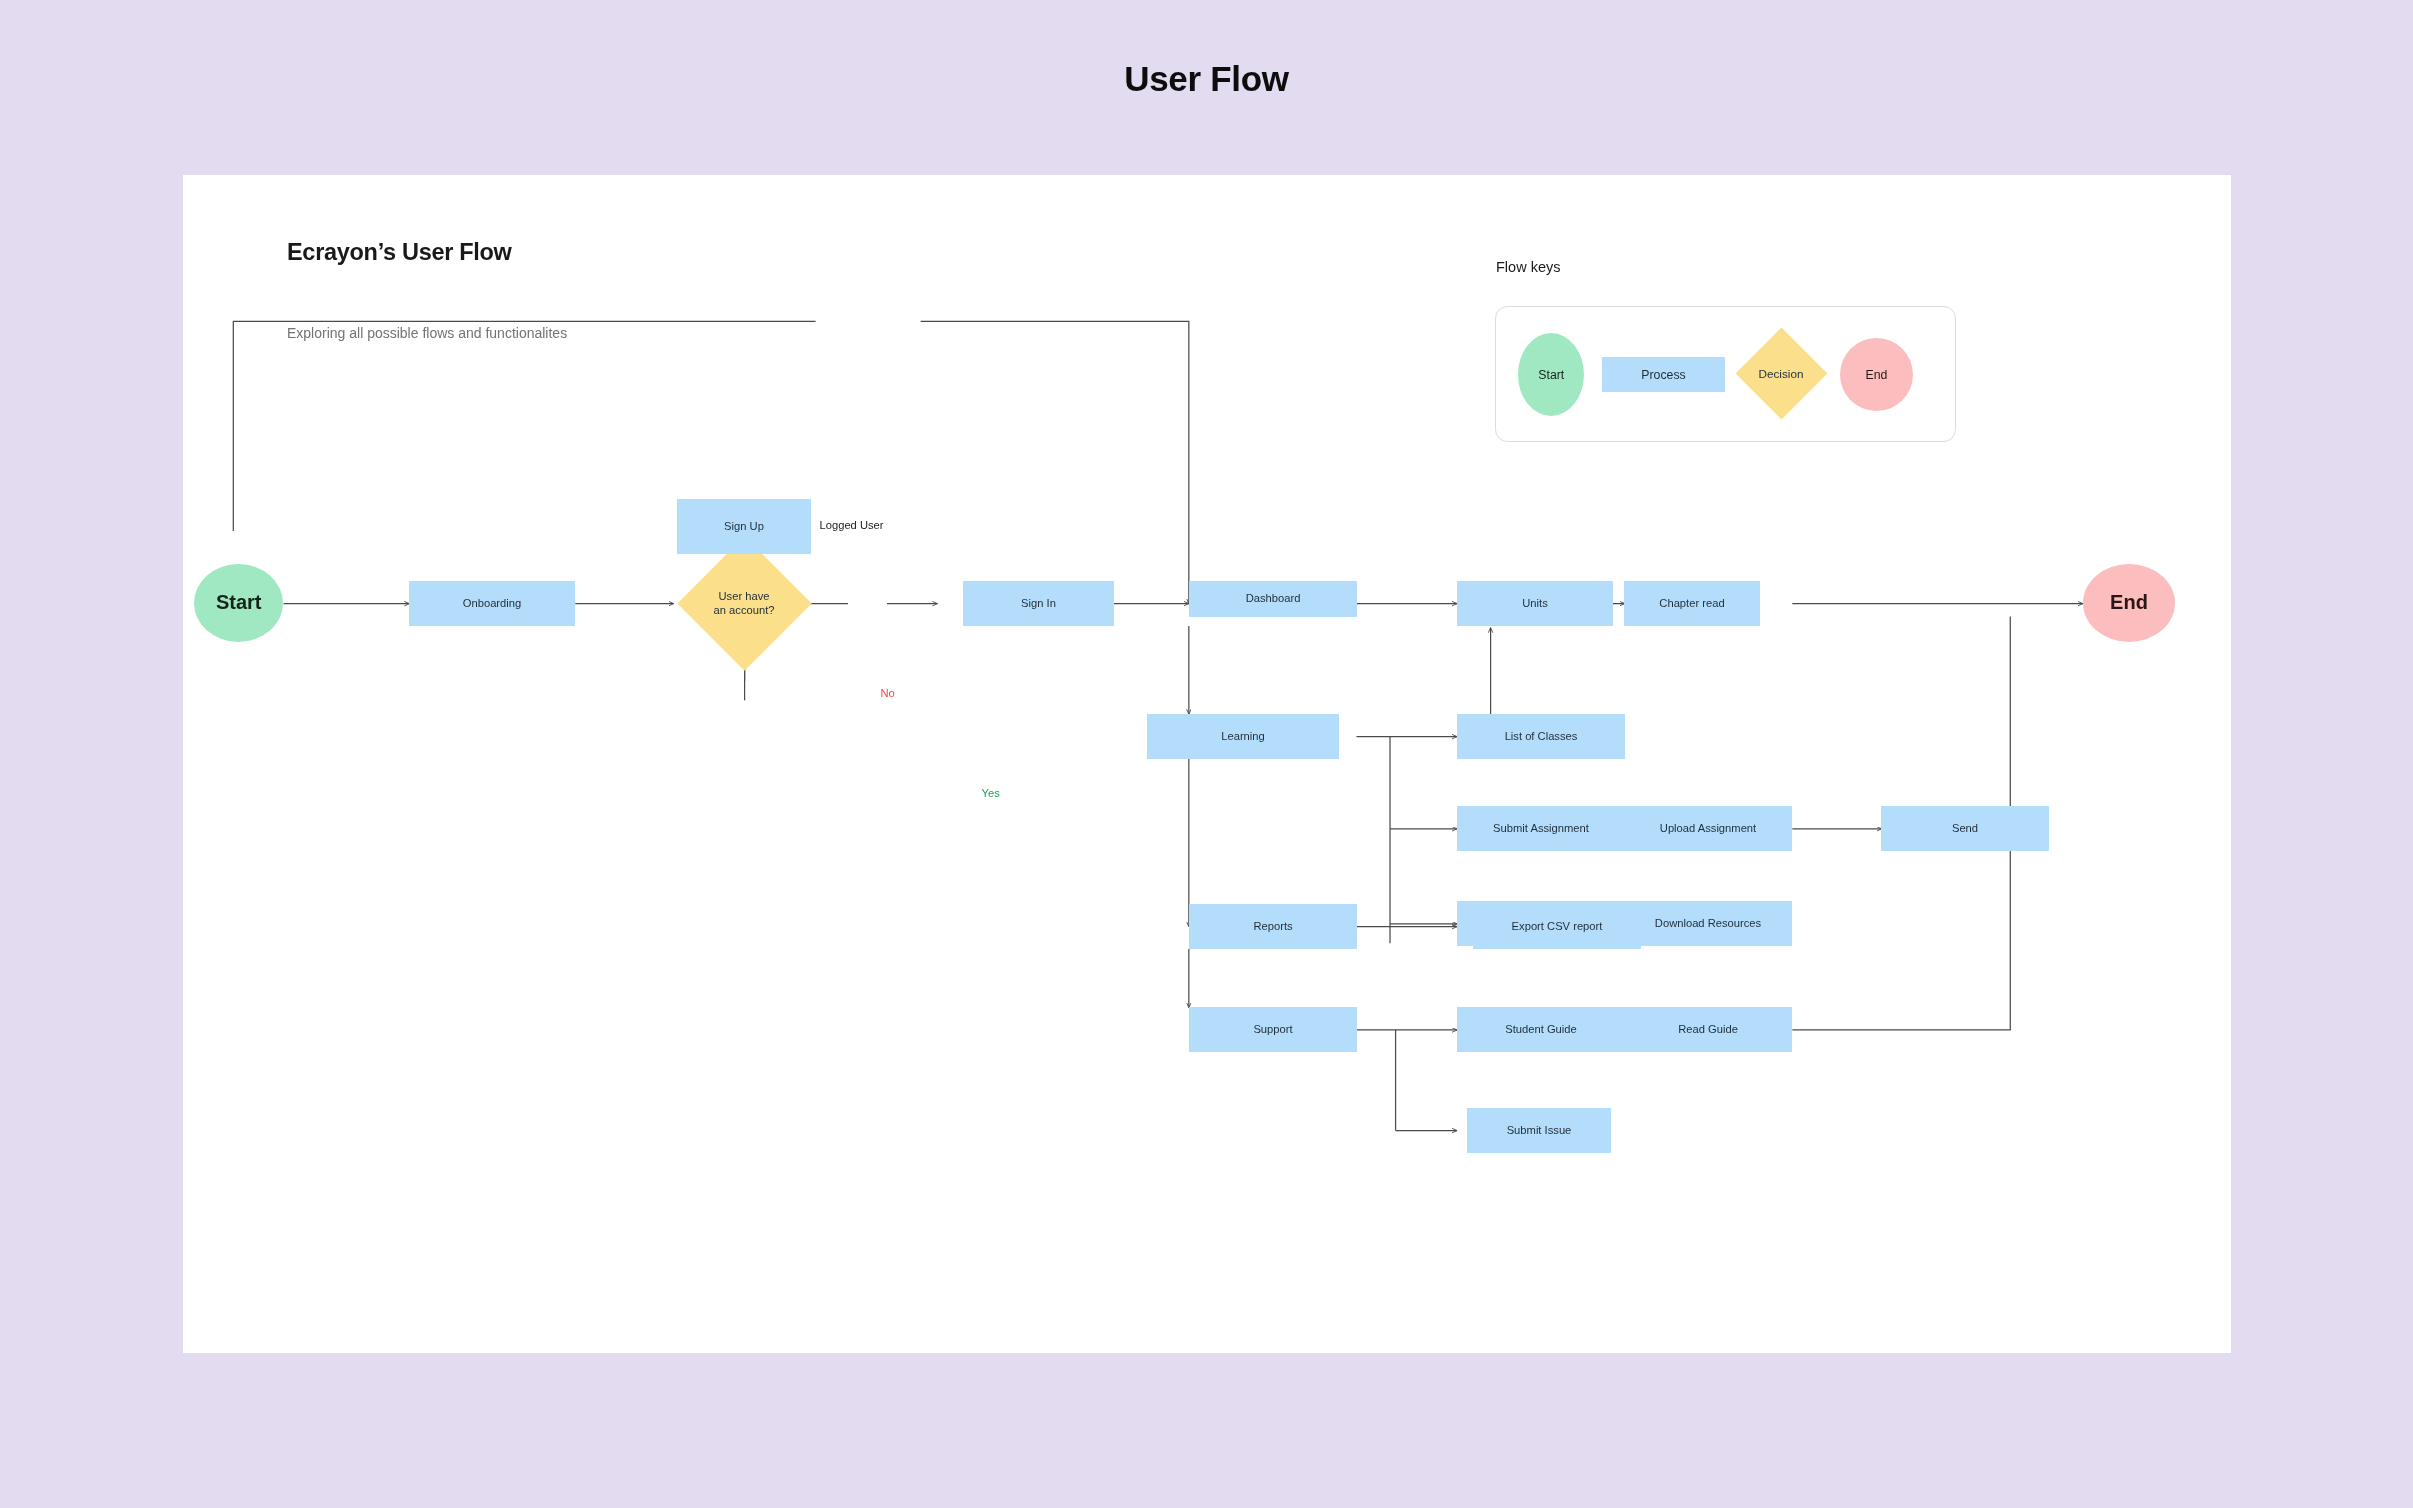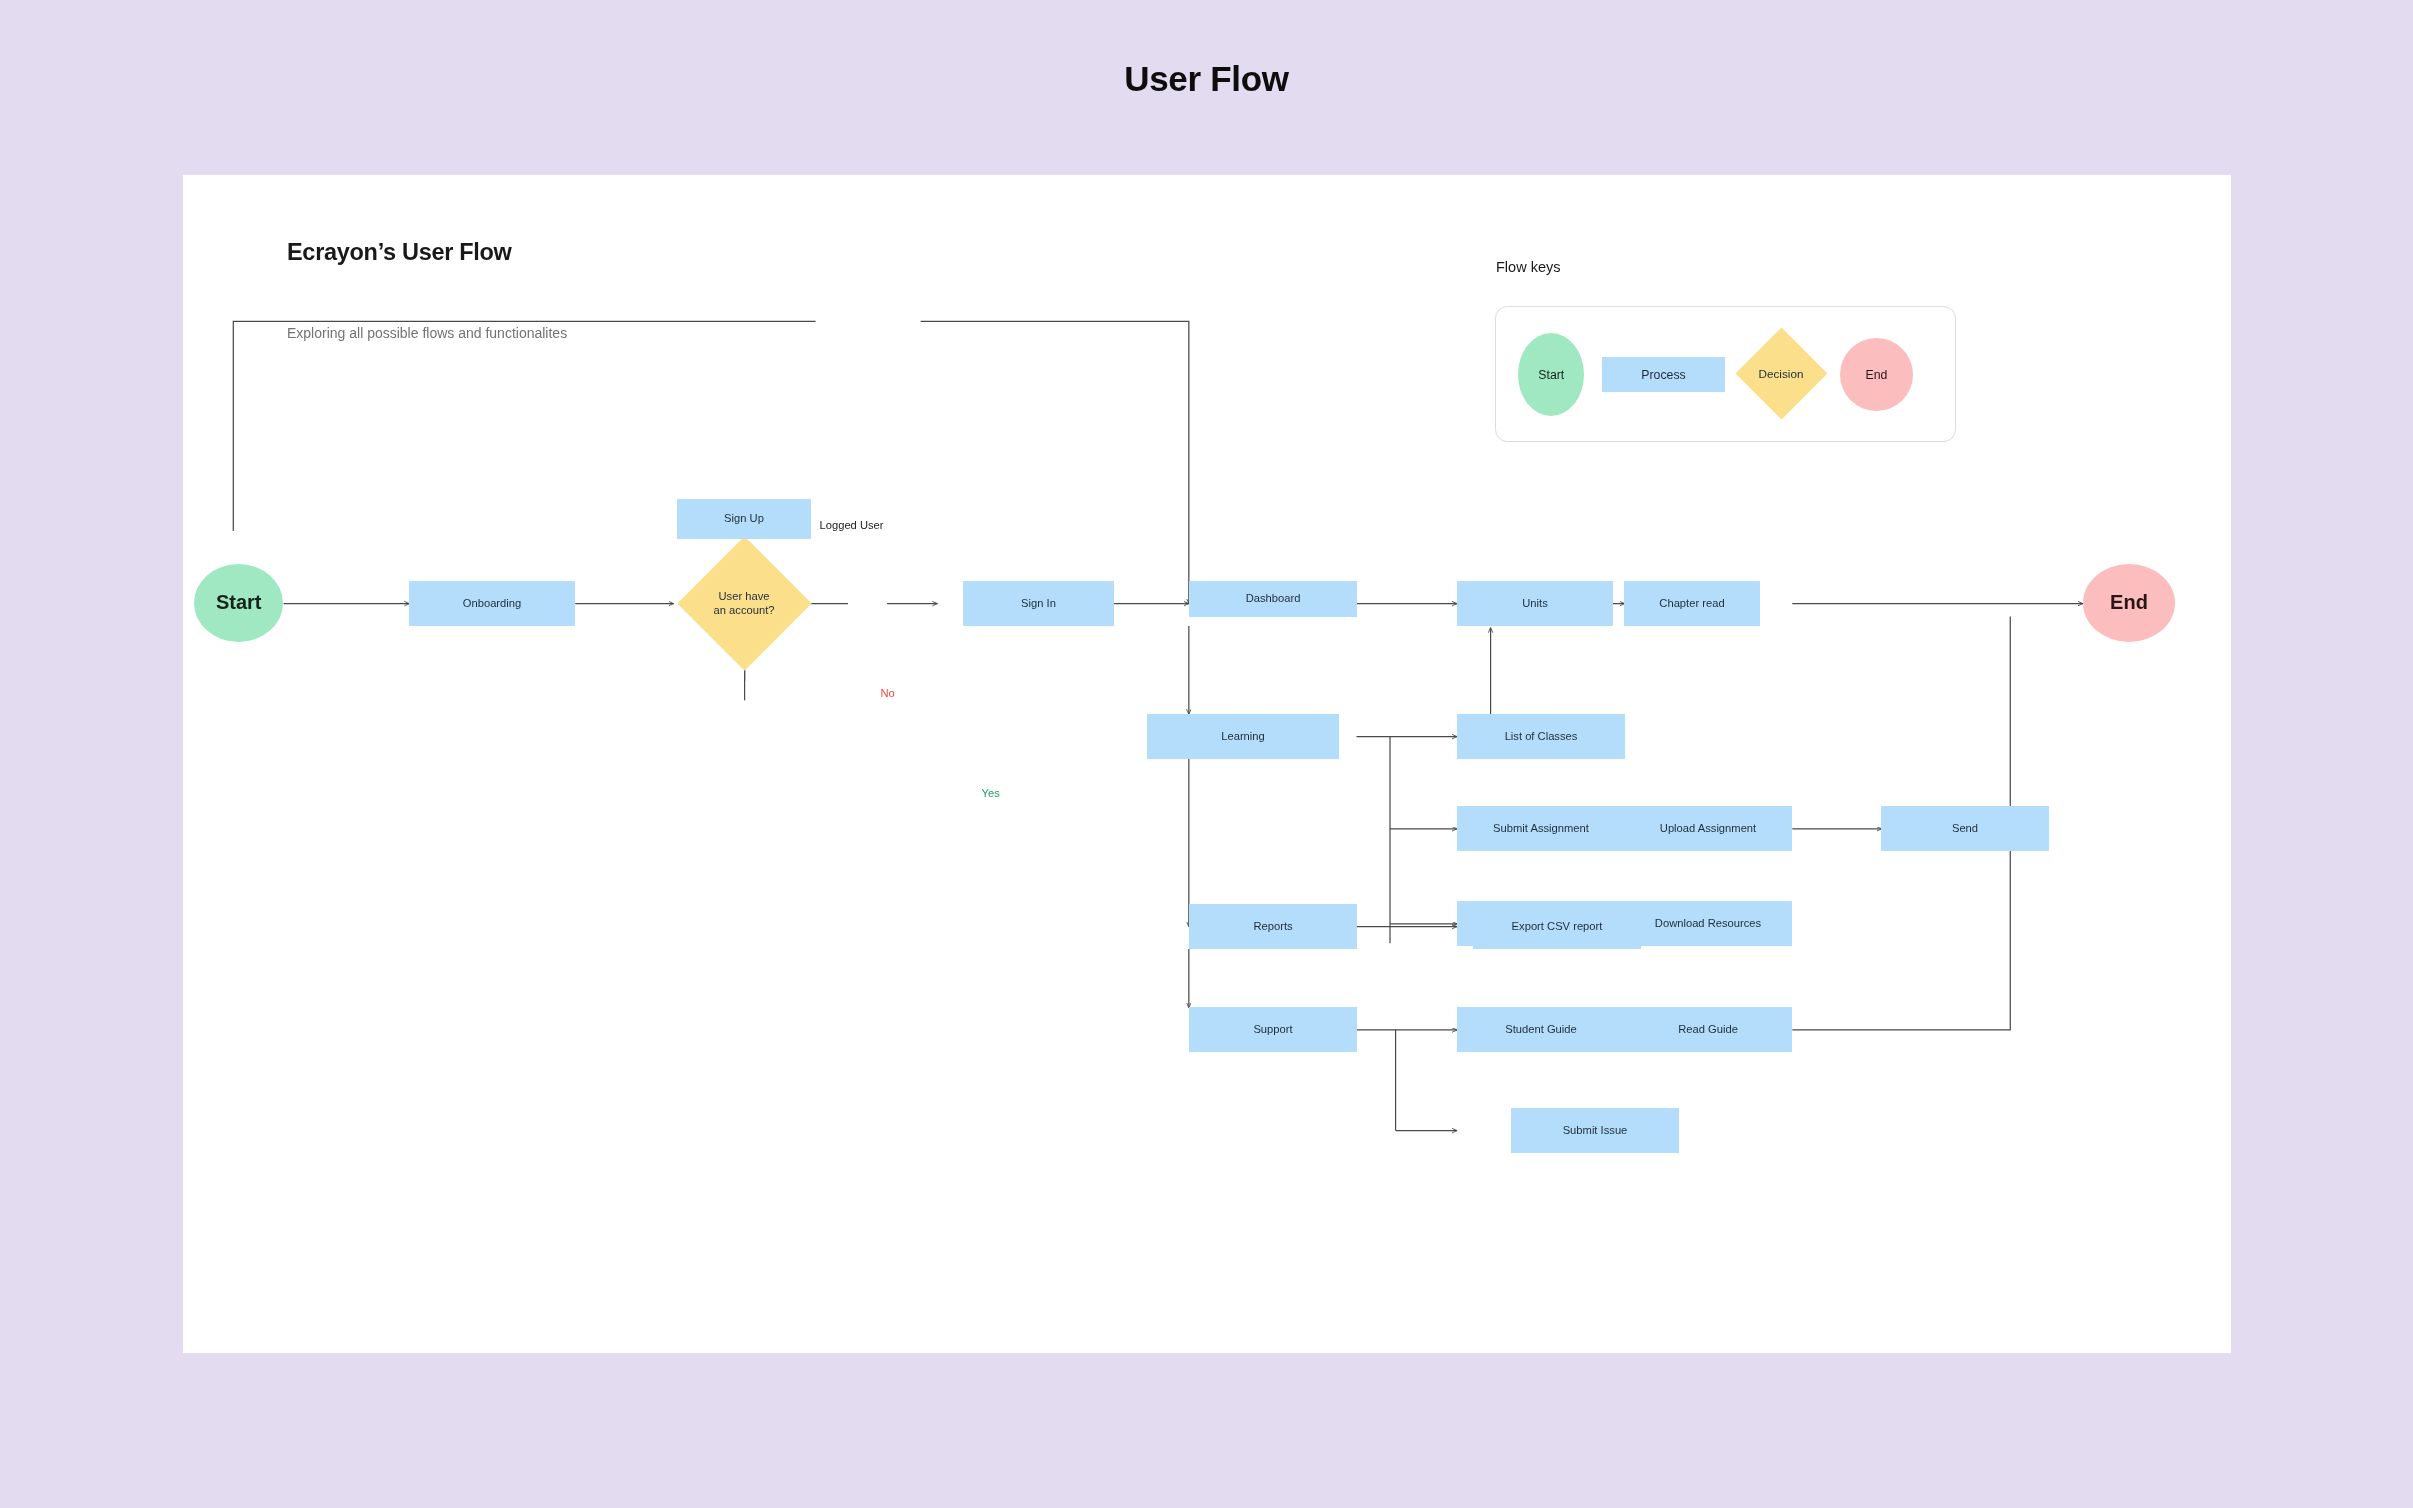--- a/index.html
+++ b/index.html
@@ -182,21 +182,21 @@
   <div class="node proc" style="left:226px;top:406px;width:166px;height:45px;">Onboarding</div>
 
   <div class="diamond-wrap" style="left:494px;top:361px;width:134px;height:134px;">
     <div class="diamond-shape" style="left:19.6px;top:19.6px;width:95px;height:95px;"></div>
     <div class="diamond-label">
       <span style="white-space:pre-line;">User have
 an account?</span>
     </div>
   </div>
 
-  <div class="node proc" style="left:494px;top:324px;width:134px;height:40px;">Sign Up</div>
+  <div class="node proc" style="left:494px;top:324px;width:134px;height:55px;">Sign Up</div>
 
   <div class="node proc" style="left:754px;top:406px;width:151px;height:45px;margin-left:26px;">Sign In</div>
 
   <div class="node proc" style="left:1006px;top:406px;width:168px;height:36px;">Dashboard</div>
 
   <div class="node proc" style="left:1274px;top:406px;width:156px;height:45px;">Units</div>
 
   <div class="node proc" style="left:1441px;top:406px;width:136px;height:45px;">Chapter read</div>
 
   <div class="node circle end-node" style="left:1900px;top:389px;width:92px;height:78px;">End</div>
@@ -218,16 +218,16 @@
   <div class="node proc" style="left:1006px;top:729px;width:168px;height:45px;">Reports</div>
 
   <div class="node proc" style="left:1274px;top:729px;width:168px;height:45px;margin-left:16px;">Export CSV report</div>
 
   <div class="node proc" style="left:1006px;top:832px;width:168px;height:45px;">Support</div>
 
   <div class="node proc" style="left:1274px;top:832px;width:168px;height:45px;">Student Guide</div>
 
   <div class="node proc" style="left:1441px;top:832px;width:168px;height:45px;">Read Guide</div>
 
-  <div class="node proc" style="left:1328px;top:933px;width:168px;height:45px;">Submit Issue</div>
+  <div class="node proc" style="left:1284px;top:933px;width:144px;height:45px;">Submit Issue</div>
 
 </div>
 
 
 </body></html>

